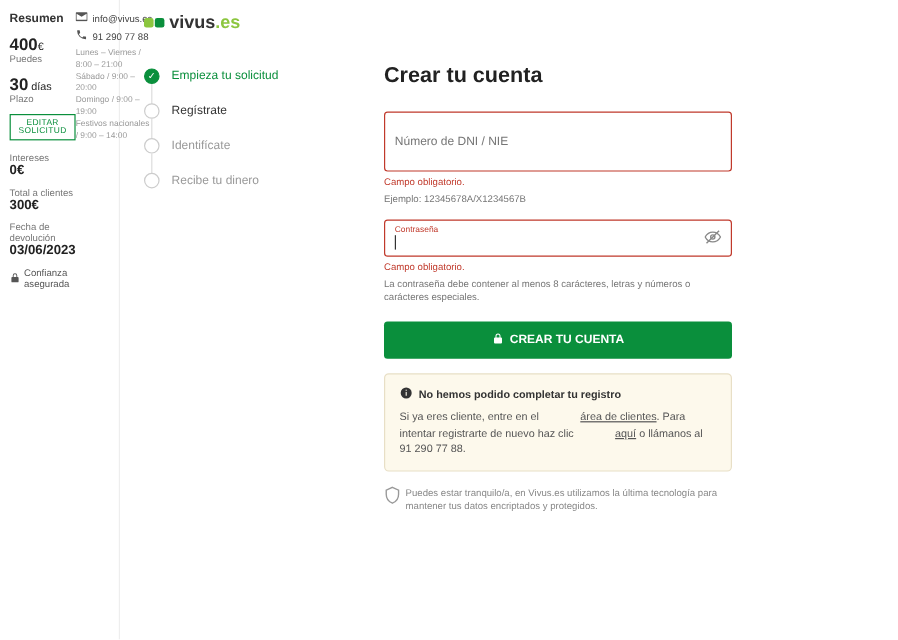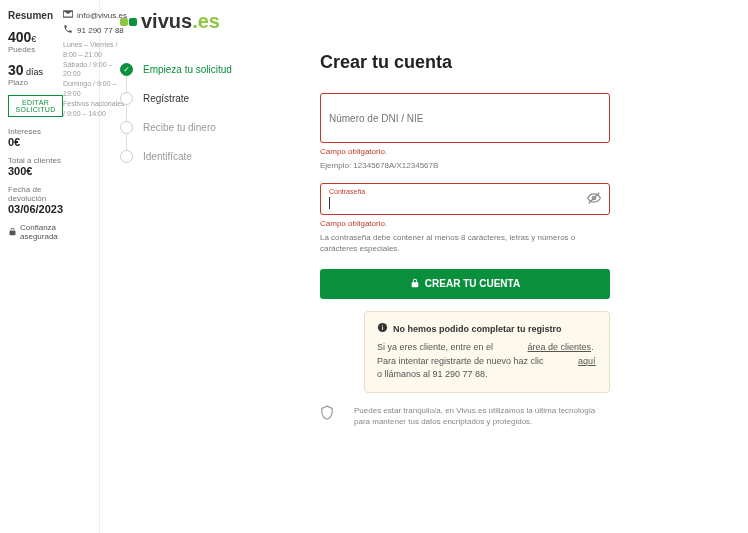--- a/index.html
+++ b/index.html
@@ -14,21 +14,21 @@
   .edit-btn { border: 1px solid #0a8f3c; background: #fff; color: #0a8f3c; font-size: 7px; padding: 3px 4px; width: 100%; cursor: pointer; margin-bottom: 10px; letter-spacing: 0.3px; }
   .secure { font-size: 8px; color: #555; display: flex; align-items: center; gap: 3px; margin-top: 4px; }
   .contact { font-size: 8px; color: #444; }
   .contact-row { display: flex; align-items: center; gap: 4px; margin-bottom: 4px; }
   .hours { font-size: 7px; color: #999; line-height: 1.4; margin-top: 4px; }
 
   .main { flex: 1; display: flex; padding: 10px 20px 10px 20px; }
   .logo { display: flex; align-items: center; gap: 4px; margin-bottom: 30px; }
   .logo-mark { display: inline-flex; gap: 1px; }
   .logo-mark span { width: 8px; height: 8px; border-radius: 2px; display: inline-block; }
-  .logo-text { font-size: 20px; font-weight: bold; color: #333; }
+  .logo-text { font-size: 15px; font-weight: bold; color: #333; }
   .logo-text .es { color: #8cc63f; }
 
   .left-col { width: 190px; }
   .steps { list-style: none; }
   .steps li { display: flex; align-items: center; gap: 10px; font-size: 10px; color: #999; margin-bottom: 0; position: relative; padding-bottom: 16px; }
   .steps li:last-child { padding-bottom: 0; }
   .steps li::before { content: ""; position: absolute; left: 6px; top: 13px; bottom: -1px; width: 1px; background: #ddd; }
   .steps li:last-child::before { display: none; }
   .step-dot { width: 13px; height: 13px; border-radius: 50%; border: 1px solid #ccc; background: #fff; position: relative; z-index: 1; display: flex; align-items: center; justify-content: center; font-size: 8px; }
   .steps li.done .step-dot { background: #0a8f3c; border-color: #0a8f3c; color: #fff; }
@@ -41,25 +41,25 @@
   .field { border: 1px solid #c0392b; border-radius: 3px; padding: 18px 8px; position: relative; }
   .field input { border: none; outline: none; width: 100%; font-size: 10px; background: transparent; }
   .field-label { font-size: 7px; color: #c0392b; display: block; margin-bottom: 1px; }
   .err { font-size: 8px; color: #c0392b; margin-top: 4px; }
   .hint { font-size: 8px; color: #777; margin-top: 4px; line-height: 1.4; }
   .eye { position: absolute; right: 8px; top: 50%; transform: translateY(-50%); color: #888; }
   .cursor { display:inline-block; width:1px; height:12px; background:#333; vertical-align:middle; }
 
   .submit { background: #0a8f3c; color: #fff; border: none; width: 100%; padding: 9px; font-size: 10px; font-weight: bold; border-radius: 3px; cursor: pointer; margin-top: 14px; margin-bottom: 12px; display: flex; align-items: center; justify-content: center; gap: 5px; }
 
-  .alert { border: 1px solid #e8dfc6; background: #fdf9ec; border-radius: 4px; padding: 10px 12px; font-size: 9px; color: #555; line-height: 1.5; margin-left: 44px; }
+  .alert { border: 1px solid #e8dfc6; background: #fdf9ec; border-radius: 4px; padding: 10px 12px; font-size: 9px; color: #555; line-height: 1.5; }
   .alert-title { font-weight: bold; color: #333; display: flex; align-items: center; gap: 5px; margin-bottom: 4px; font-size: 9px; }
   .alert a { color: #555; text-decoration: underline; padding-left: 32px; }
 
-  .trust { display: flex; gap: 20px; align-items: flex-start; margin-top: 12px; font-size: 8px; color: #888; line-height: 1.4; }
+  .trust { display: flex; gap: 4px; align-items: flex-start; margin-top: 12px; font-size: 8px; color: #888; line-height: 1.4; }
   .shield { width: 14px; height: 16px; flex-shrink: 0; }
 </style>
 </head>
 <body>
 
 <div class="page">
 
   <aside class="sidebar">
     <div>
       <h4>Resumen</h4>
@@ -144,25 +144,25 @@
         <li class="done">
           <span class="step-dot">✓</span>
           <span>Empieza tu solicitud</span>
         </li>
         <li class="active">
           <span class="step-dot"></span>
           <span>Regístrate</span>
         </li>
         <li>
           <span class="step-dot"></span>
-          <span>Recibe tu dinero</span>
+          <span>Identifícate</span>
         </li>
         <li>
           <span class="step-dot"></span>
-          <span>Identifícate</span>
+          <span>Recibe tu dinero</span>
         </li>
       </ul>
     </div>
 
     <div class="form-col">
       <h1>Crear tu cuenta</h1>
 
       <div class="field-wrap">
         <div class="field">
           <input type="text" placeholder="Número de DNI / NIE" style="">

